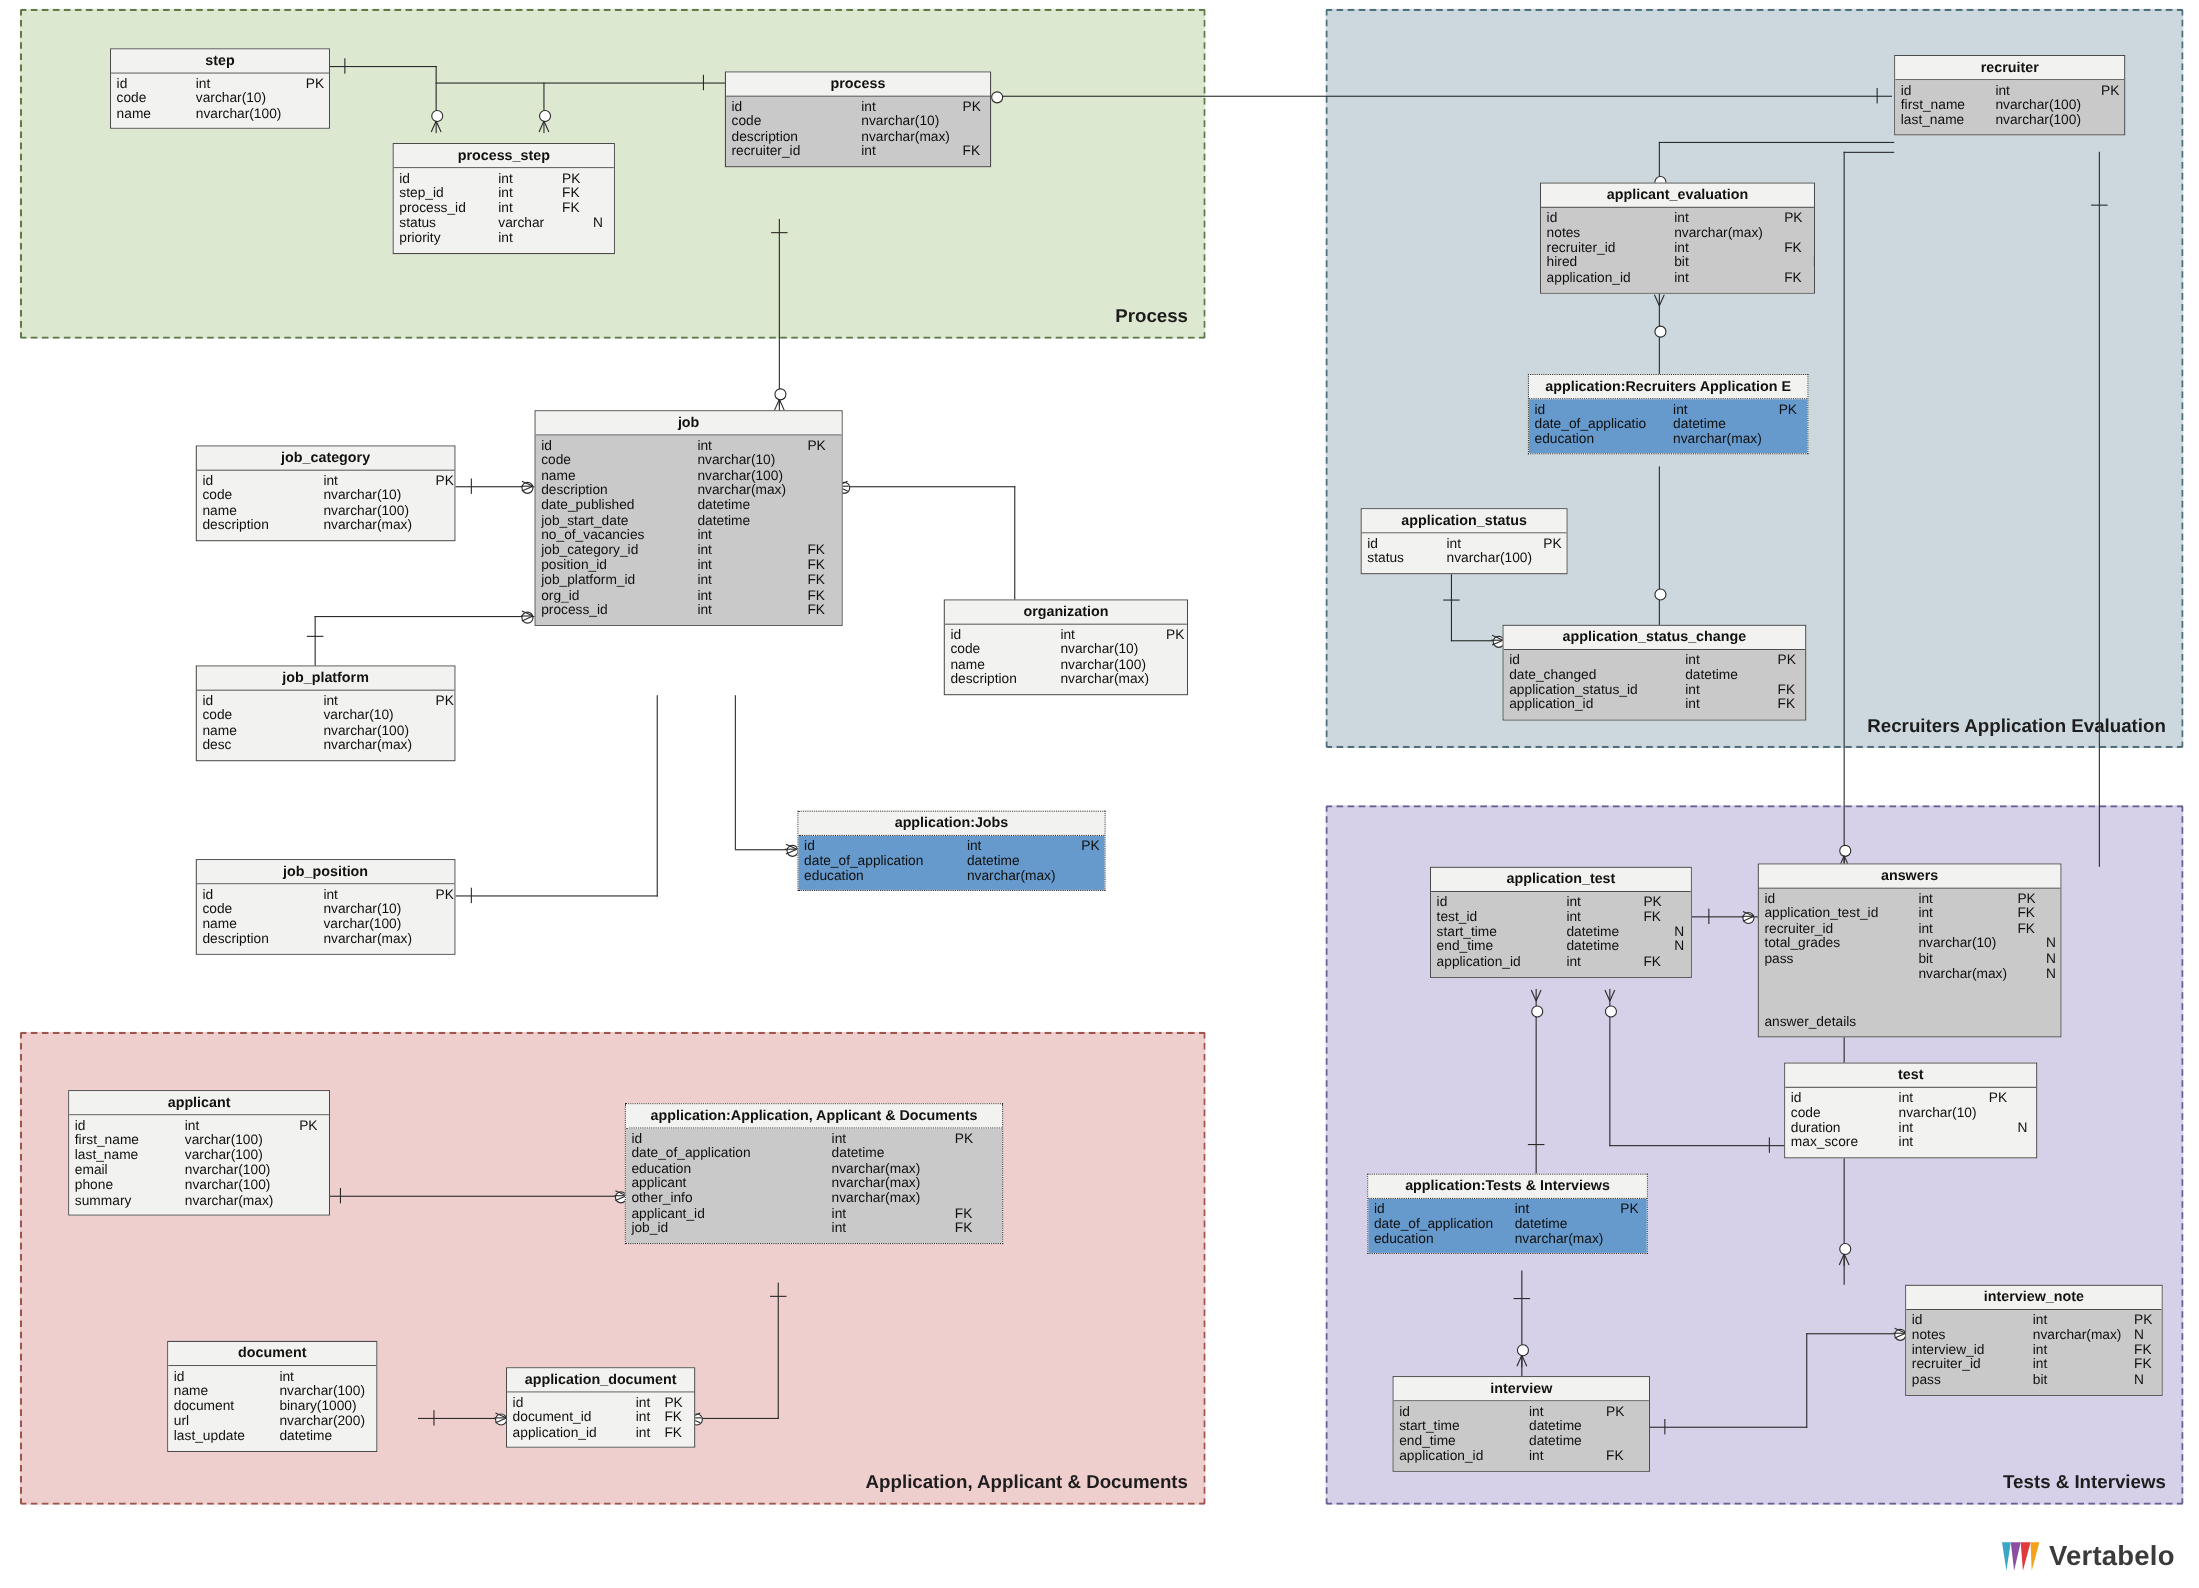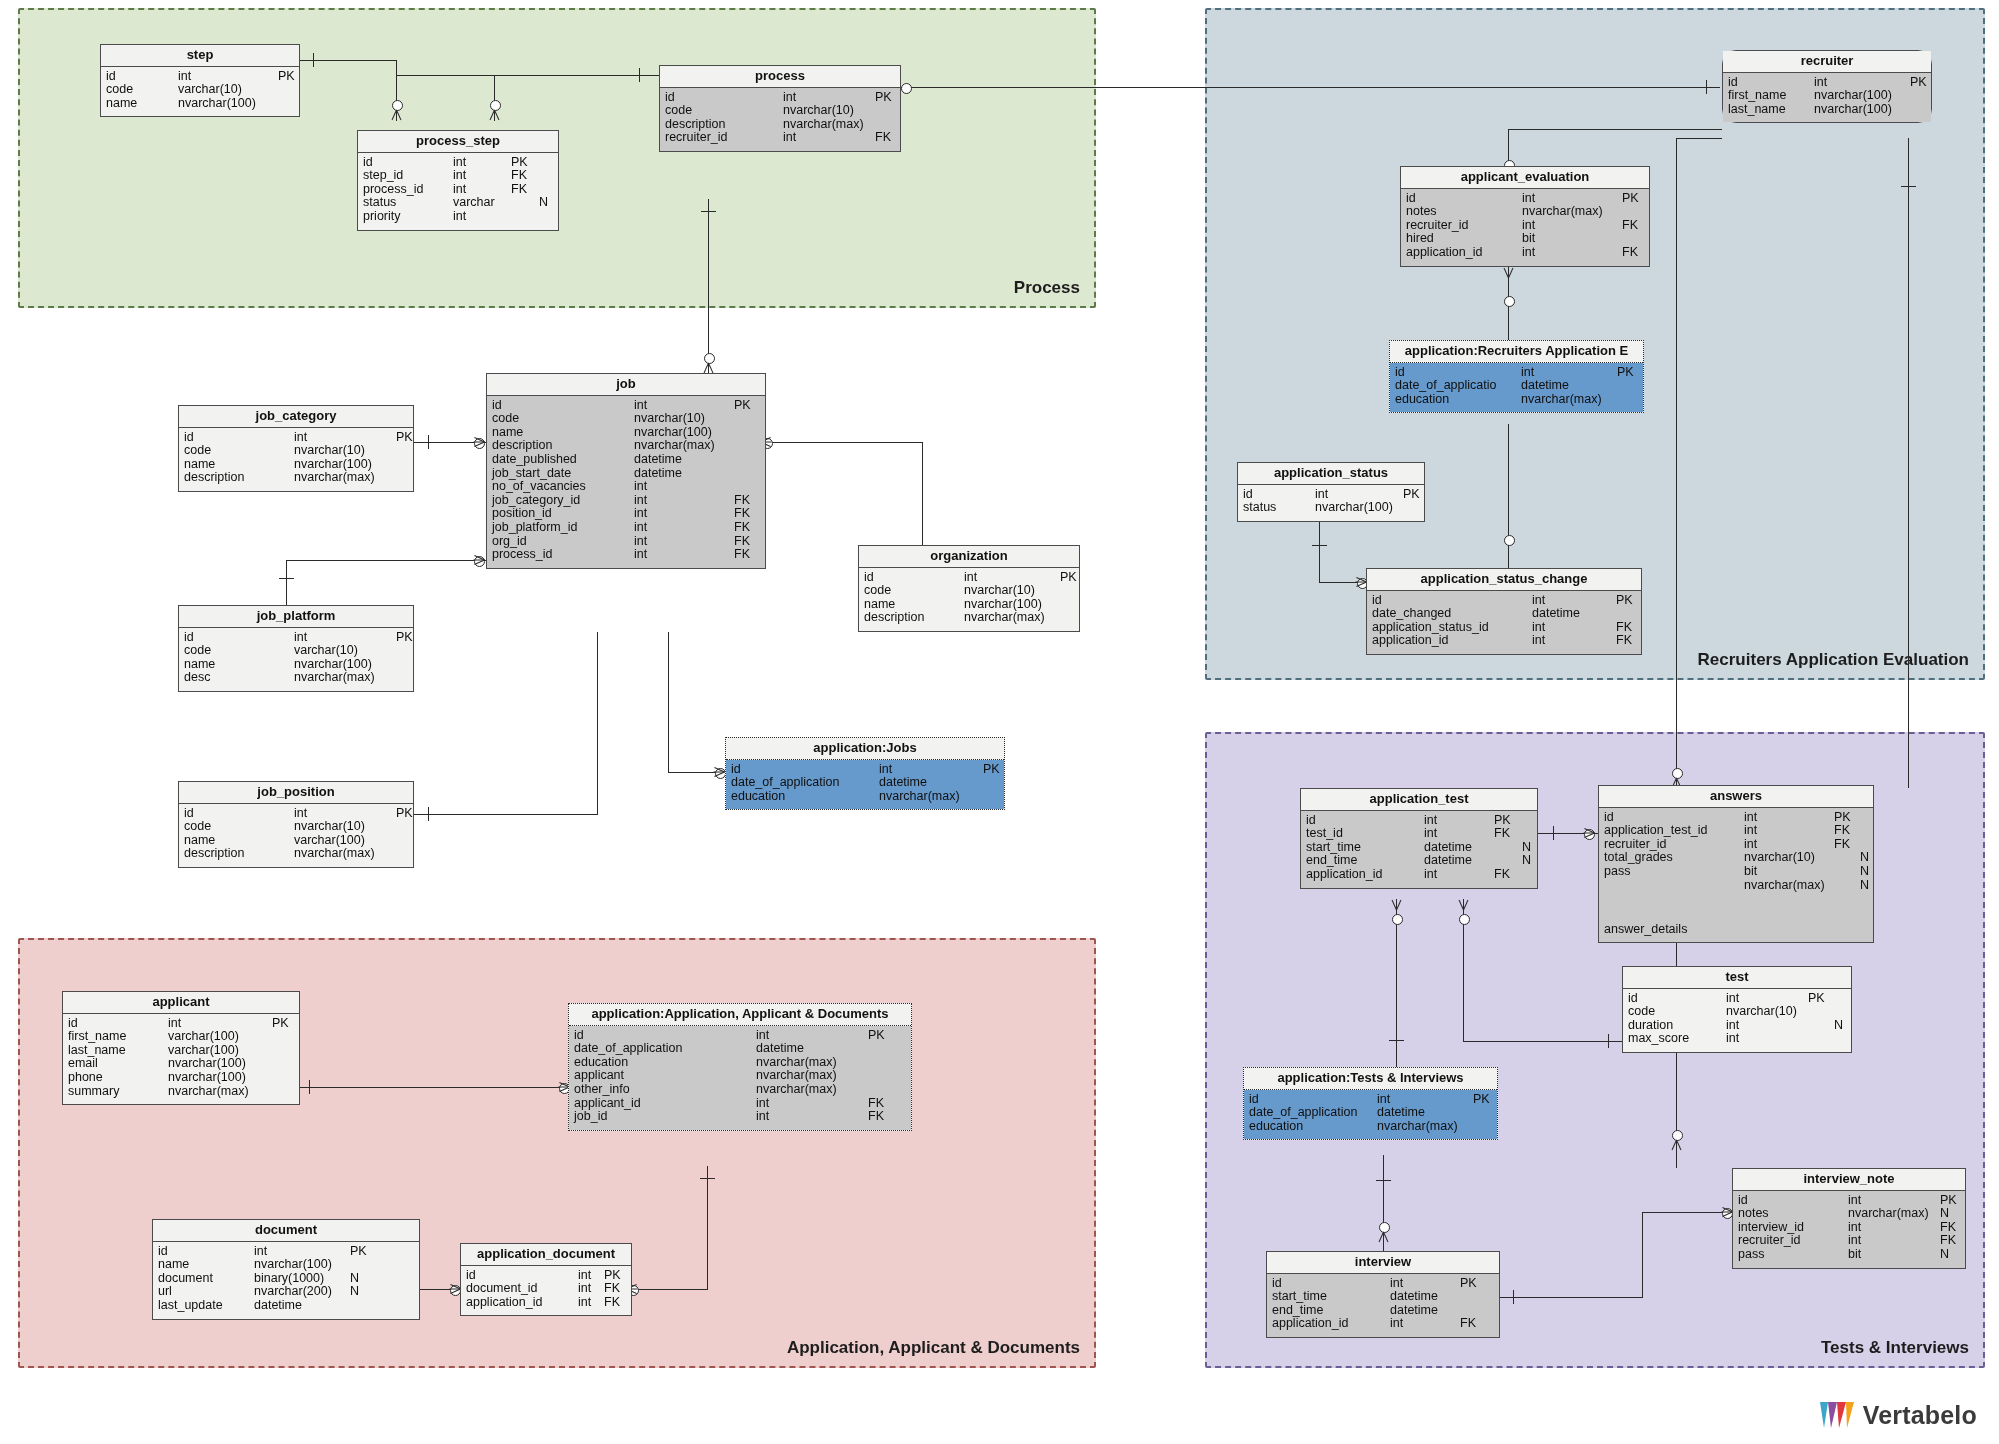--- a/index.html
+++ b/index.html
@@ -714,21 +714,21 @@
         </div>
         <div class="row">
           <span class="c-name" style="width: 182px;">job_id</span>
           <span class="c-type" style="width: 112px;">int</span>
           <span class="c-key" style="width: 26px;">FK</span>
           <span class="c-null"></span>
         </div>
       </div>
   </div>
 
-  <div class="tbl" style="left:152px;top:1219px;width:268px;">
+  <div class="tbl" style="left:152px;top:1219px;width:191px;">
     <div class="thead">document</div>
     <div class="tbody">
         <div class="row">
           <span class="c-name" style="width: 96px;">id</span>
           <span class="c-type" style="width: 96px;">int</span>
           <span class="c-key">PK</span>
           <span class="c-null" style="width: 18px;"></span>
         </div>
         <div class="row">
           <span class="c-name" style="width: 96px;">name</span>
@@ -774,21 +774,21 @@
         </div>
         <div class="row">
           <span class="c-name" style="width: 112px;">application_id</span>
           <span class="c-type" style="width: 26px;">int</span>
           <span class="c-key" style="width: 26px;">FK</span>
           <span class="c-null"></span>
         </div>
       </div>
   </div>
 
-  <div class="tbl grey" style="left:1722px;top:50px;width:210px;border-radius:14px;">
+  <div class="tbl grey" style="left:1722px;top:50px;width:210px;">
     <div class="thead">recruiter</div>
     <div class="tbody">
         <div class="row">
           <span class="c-name" style="width: 86px;">id</span>
           <span class="c-type" style="width: 96px;">int</span>
           <span class="c-key" style="width: 26px;">PK</span>
           <span class="c-null"></span>
         </div>
         <div class="row">
           <span class="c-name" style="width: 86px;">first_name</span>

